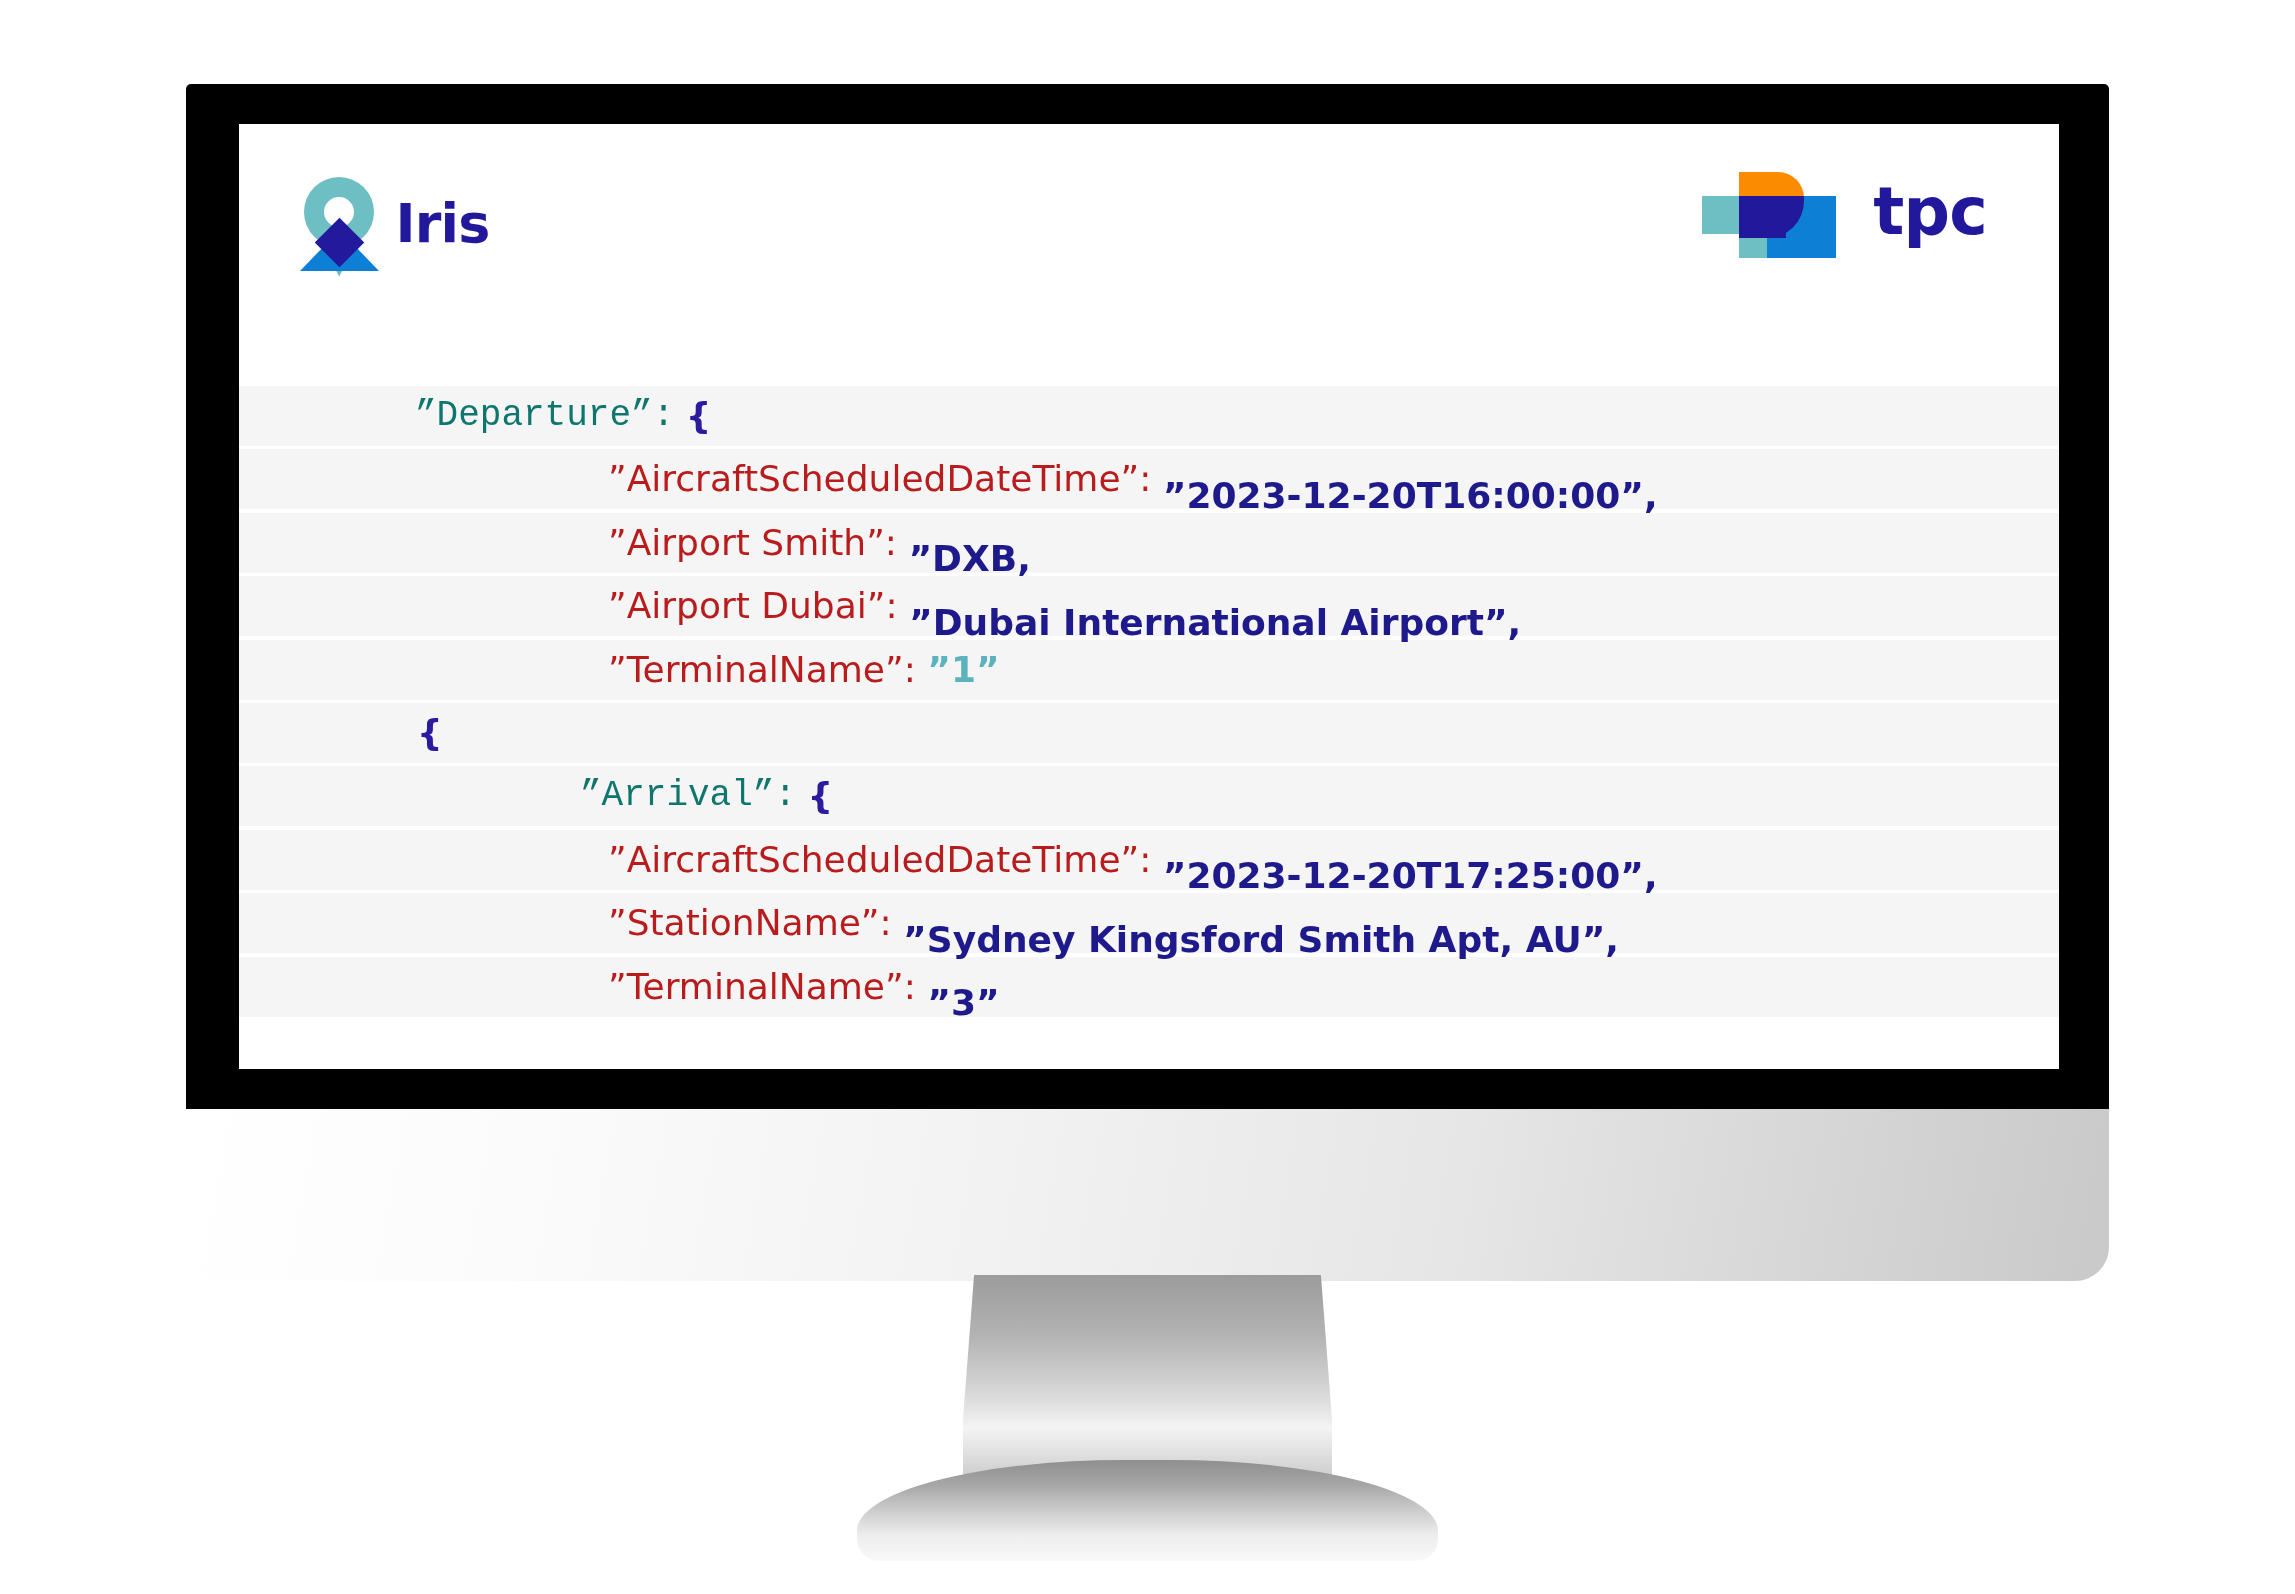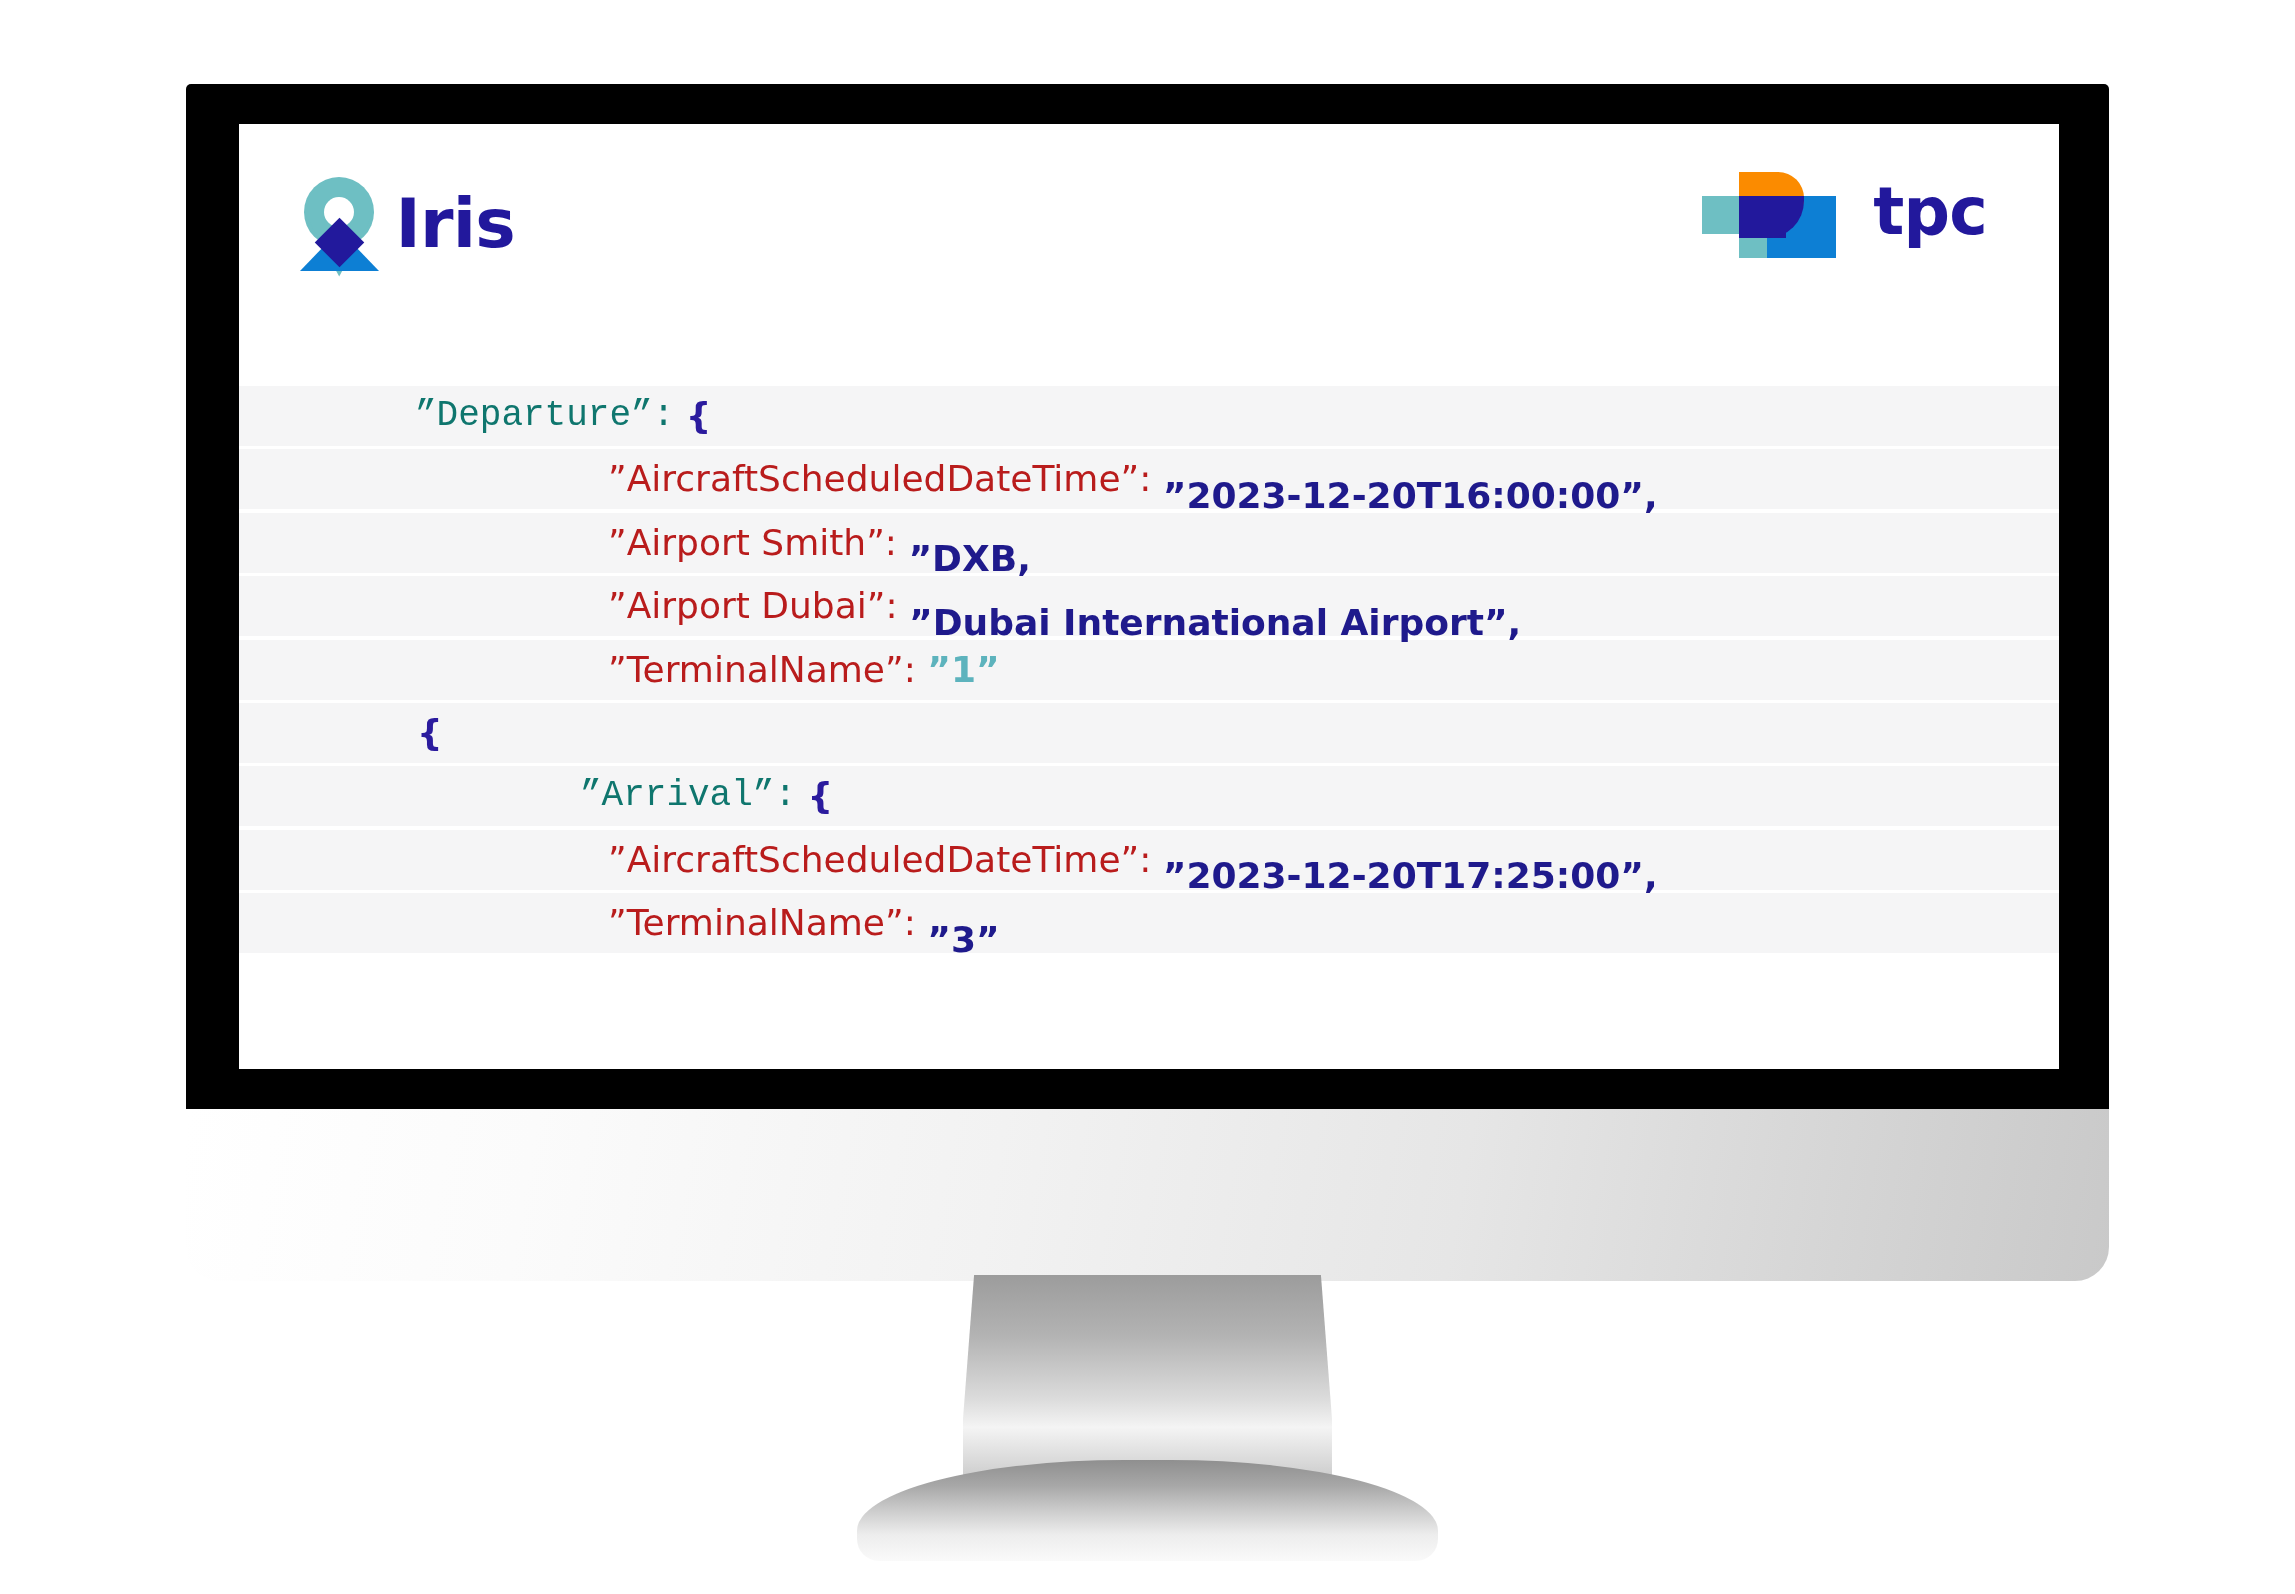--- a/index.html
+++ b/index.html
@@ -98,21 +98,21 @@
   }
   .iris-mark .diamond {
     position:absolute; left:22px; top:48px;
     width:35px; height:35px;
     background:#22199c;
     transform:rotate(45deg);
   }
   .iris-word {
     font-family:"DejaVu Sans", sans-serif;
     font-weight:700;
-    font-size:68px;
+    font-size:54px;
     letter-spacing:-0.8px;
     color:#22189c;
     line-height:1;
   }
 
   .tpc-logo {
     position:absolute; right:72px; top:40px;
     display:flex; align-items:center; gap:30px;
   }
   .tpc-mark { position:relative; width:141px; height:94px; }
@@ -217,20 +217,21 @@
 
       <div class="code-block" id="code-block">
           <div class="code-line"><span class="ind" style="width: 176px;"></span><span class="tok-obj">”Departure”:</span><span> </span><span class="tok-brace">{</span></div>
           <div class="code-line"><span class="ind" style="width: 369px;"></span><span class="tok-key">”AircraftScheduledDateTime”:</span><span> </span><span class="tok-val">”2023-12-20T16:00:00”,</span></div>
           <div class="code-line"><span class="ind" style="width: 369px;"></span><span class="tok-key">”Airport Smith”:</span><span> </span><span class="tok-val">”DXB,</span></div>
           <div class="code-line"><span class="ind" style="width: 369px;"></span><span class="tok-key">”Airport Dubai”:</span><span> </span><span class="tok-val">”Dubai International Airport”,</span></div>
           <div class="code-line"><span class="ind" style="width: 369px;"></span><span class="tok-key">”TerminalName”:</span><span> </span><span class="tok-valk">”1”</span></div>
           <div class="code-line"><span class="ind" style="width: 178px;"></span><span class="tok-brace">{</span></div>
           <div class="code-line"><span class="ind" style="width: 341px;"></span><span class="tok-obj">”Arrival”:</span><span> </span><span class="tok-brace">{</span></div>
           <div class="code-line"><span class="ind" style="width: 369px;"></span><span class="tok-key">”AircraftScheduledDateTime”:</span><span> </span><span class="tok-val">”2023-12-20T17:25:00”,</span></div>
+          <div class="code-line"><span class="ind" style="width: 369px;"></span><span class="tok-key">”StationName”:</span><span> </span><span class="tok-val">”Sydney Kingsford Smith Apt, AU”,</span></div>
           <div class="code-line"><span class="ind" style="width: 369px;"></span><span class="tok-key">”TerminalName”:</span><span> </span><span class="tok-val">”3”</span></div>
         </div>
 
     </div>
 
     <div class="chin"></div>
     <div class="neck"></div>
     <div class="foot"></div>
 
   </div>

